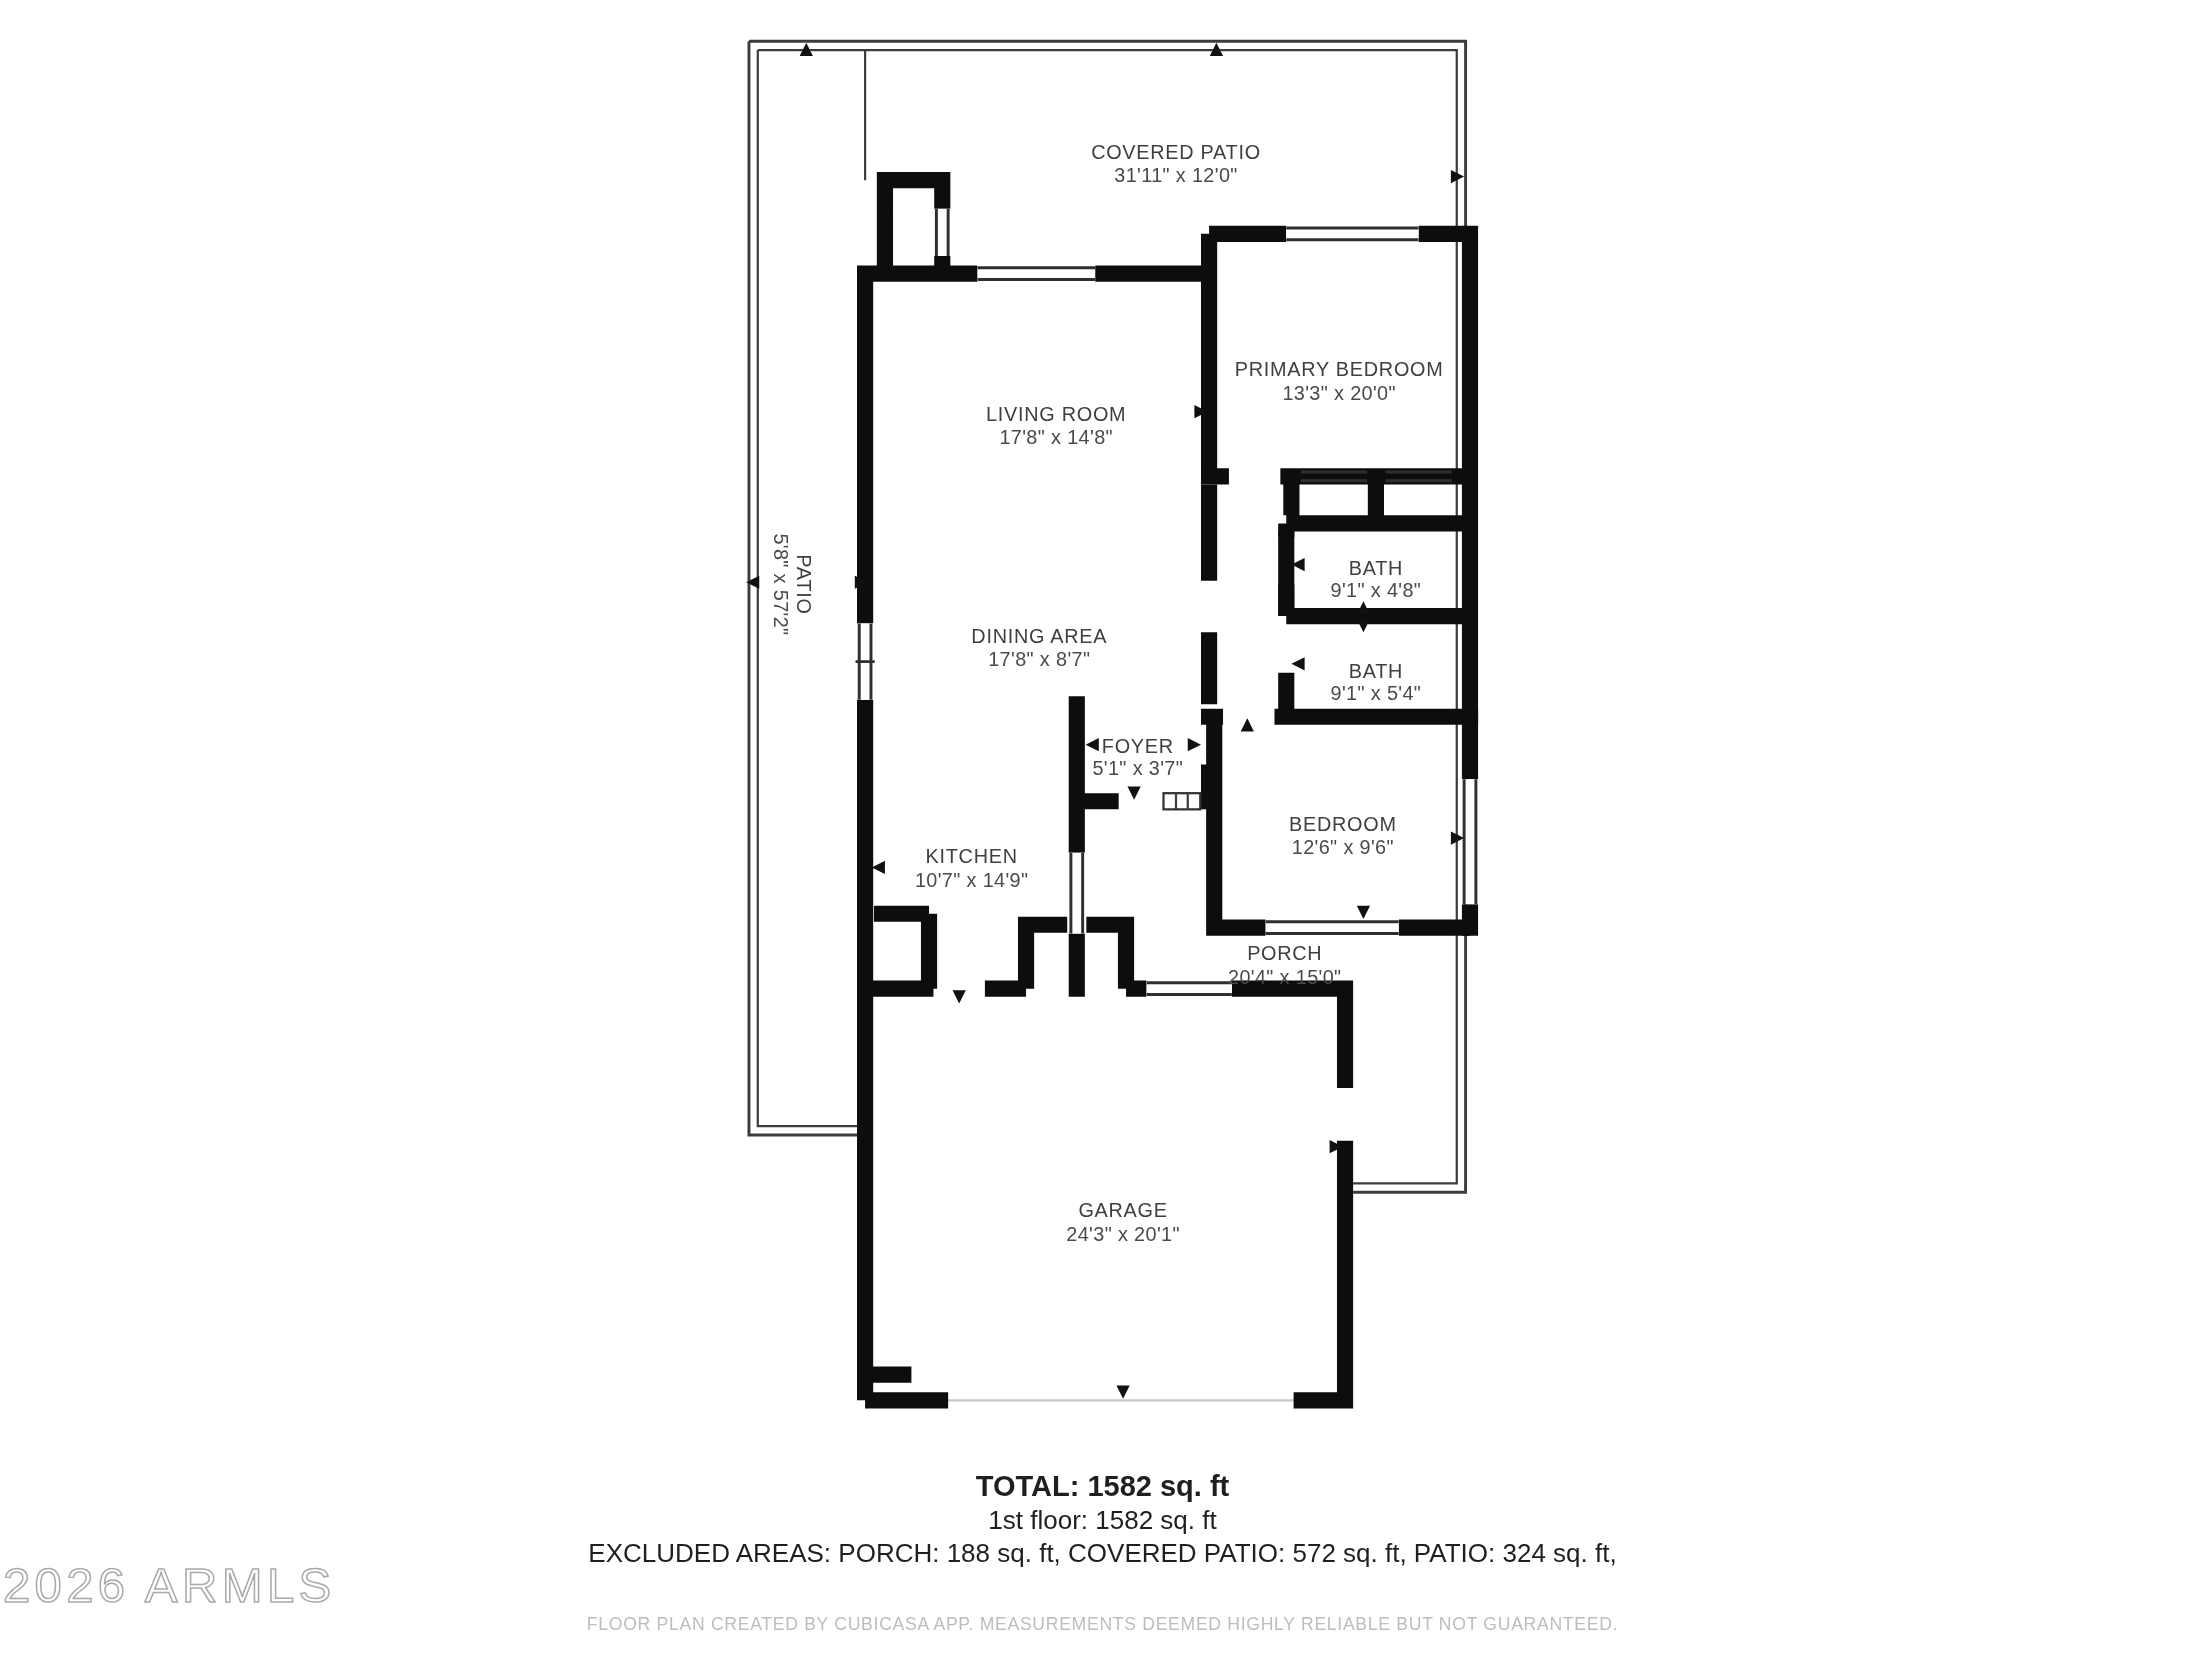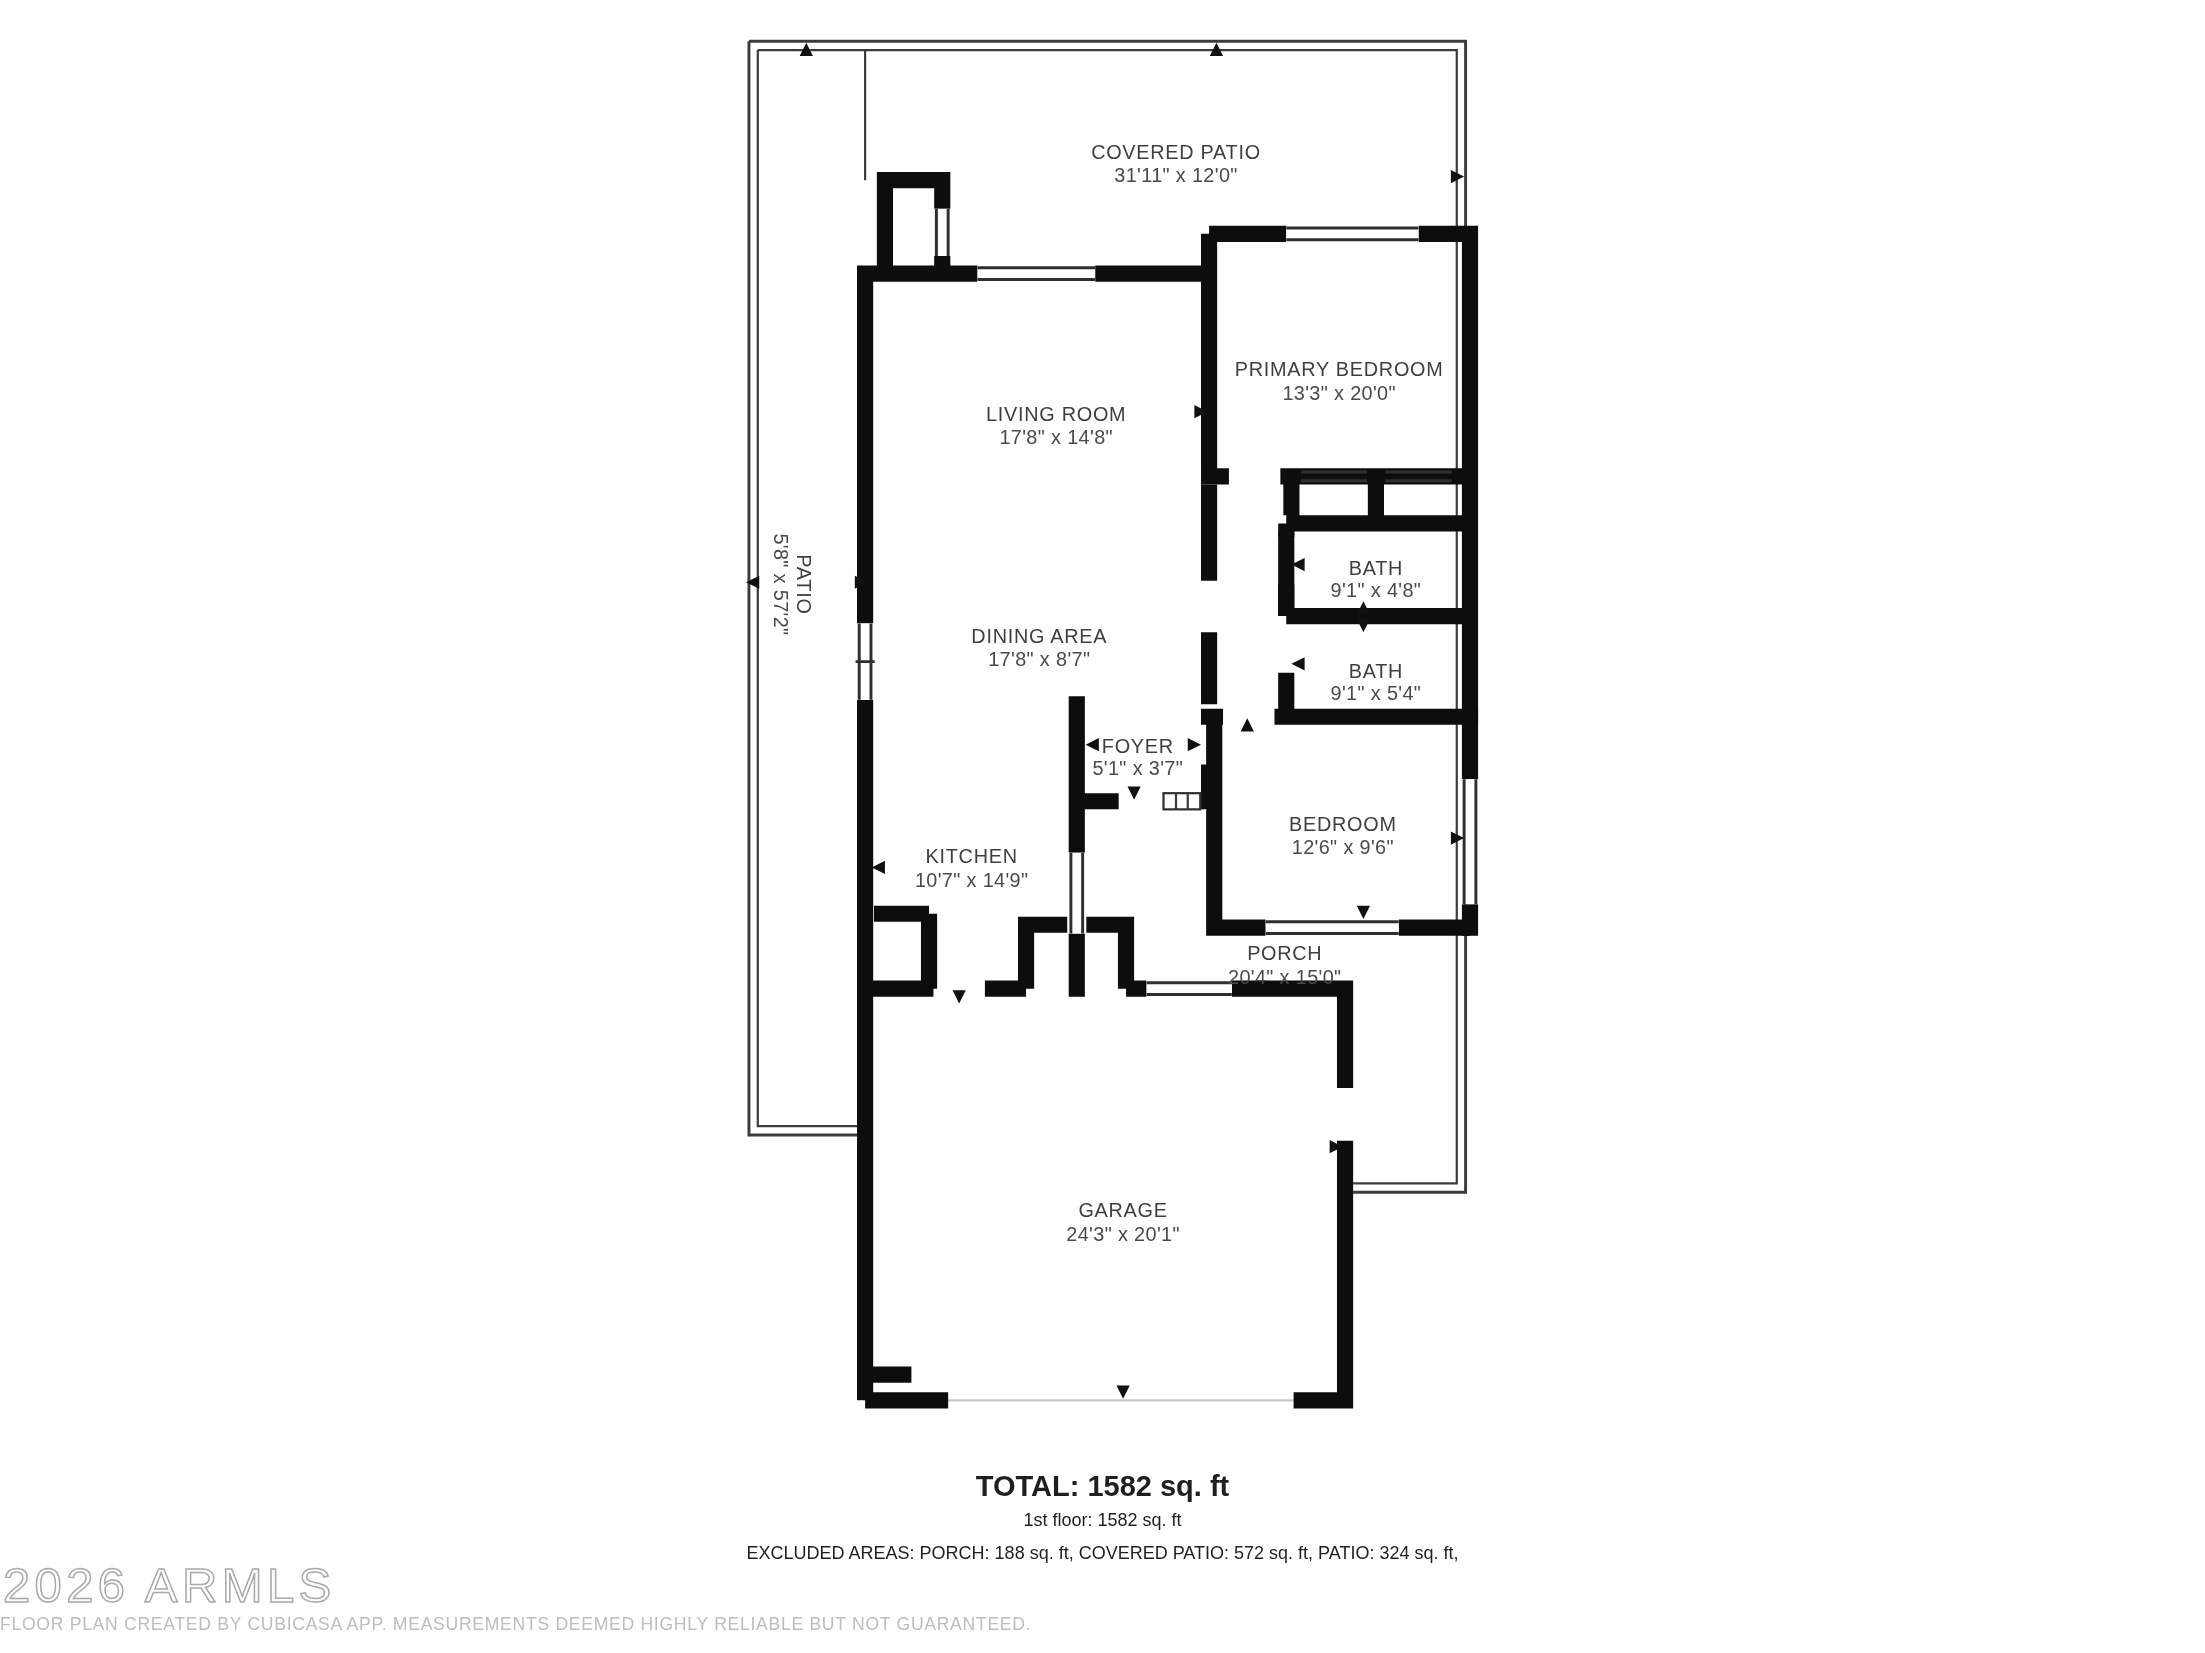--- a/index.html
+++ b/index.html
@@ -3,22 +3,22 @@
 <meta charset="utf-8">
 <style>
   html,body{margin:0;padding:0;background:#ffffff;}
   .page{position:relative;width:2205px;height:1630px;background:#ffffff;overflow:hidden;
         font-family:Liberation Sans, sans-serif;}
   .plan-svg{position:absolute;left:0;top:0;width:2205px;height:1654px;}
   .room-name{font-size:27px;fill:#3f3f3f;letter-spacing:1px;text-anchor:middle;}
   .room-dims{font-size:27px;fill:#4a4a4a;letter-spacing:0.5px;text-anchor:middle;}
   .summary{position:absolute;left:0;top:1469px;width:2205px;text-align:center;color:#1f1f1f;}
   .summary .total{font-size:29px;font-weight:bold;line-height:35px;}
-  .summary .line{font-size:18px;line-height:33px;}
-  .footer-note{position:absolute;left:0;top:1614px;width:2205px;text-align:left;
+  .summary .line{font-size:26px;line-height:33px;}
+  .footer-note{position:absolute;left:0;top:1614px;width:2205px;text-align:center;
                font-size:17.6px;letter-spacing:0.7px;color:#bdbdbd;}
   .watermark{position:absolute;left:2.9px;top:1557px;font-size:49px;letter-spacing:4.4px;
              color:transparent;-webkit-text-stroke:1.5px #a9a9a9;white-space:nowrap;}
   .wall{stroke:#0d0d0d;stroke-width:22;fill:none;stroke-linecap:butt;}
   .thin{stroke:#3c3c3c;stroke-width:4;fill:none;}
   .thin2{stroke:#3c3c3c;stroke-width:3;fill:none;}
   .winline{stroke:#2f2f2f;stroke-width:4;fill:none;}
   .whitefill{fill:#ffffff;stroke:none;}
   .arrow{fill:#111111;stroke:none;}
   .lightline{stroke:#c7c7c7;stroke-width:3;fill:none;}

